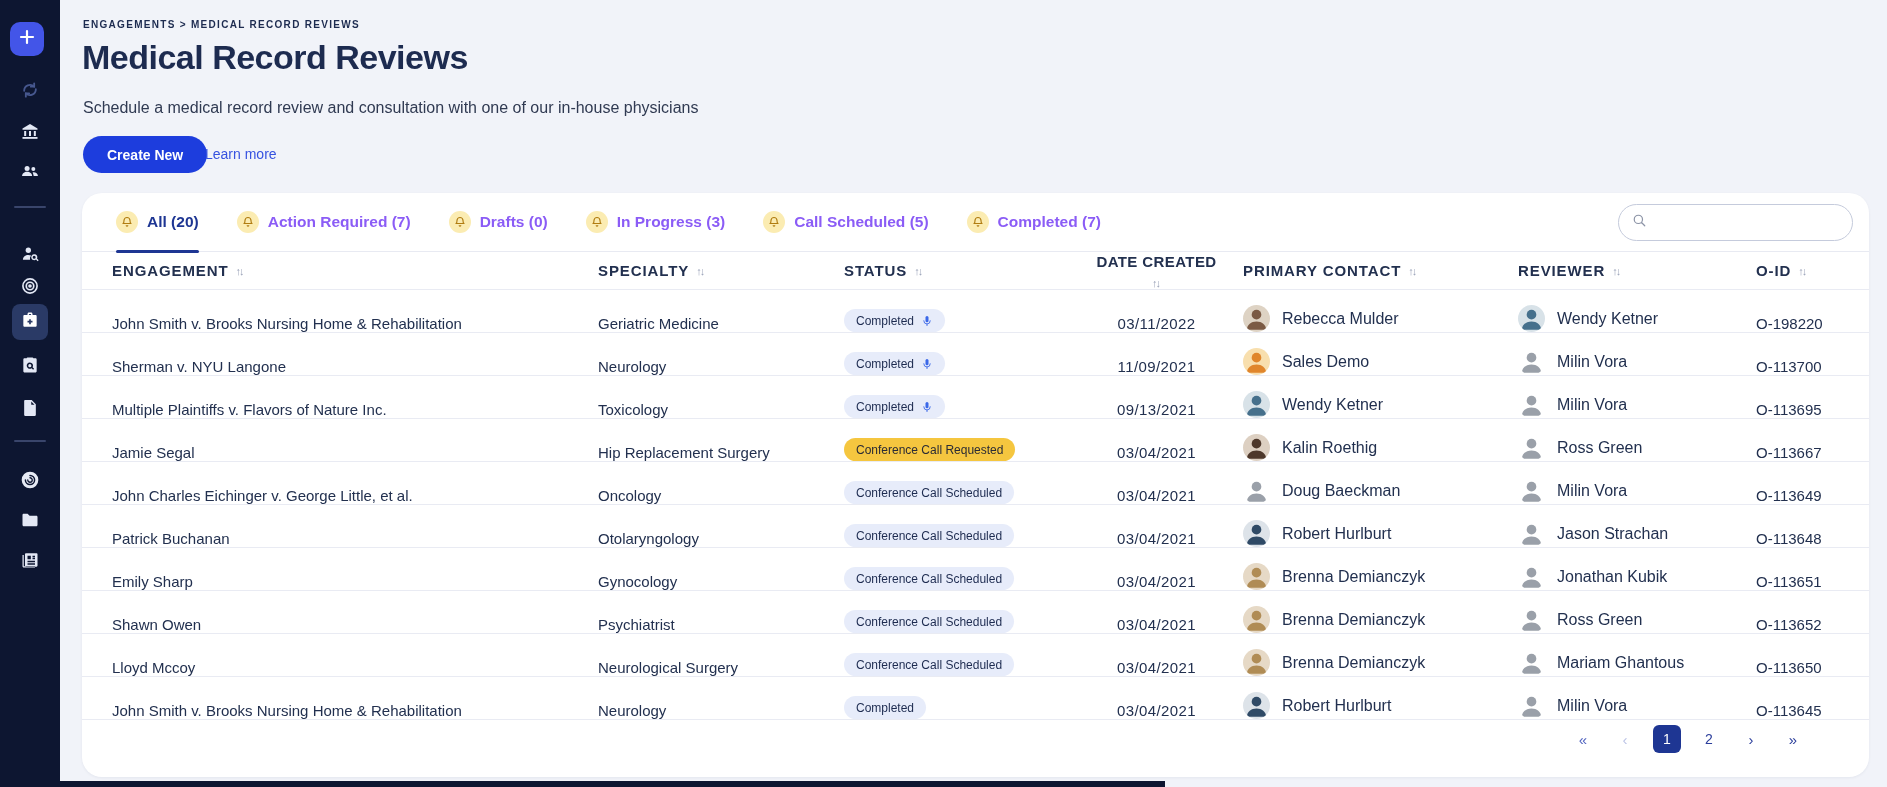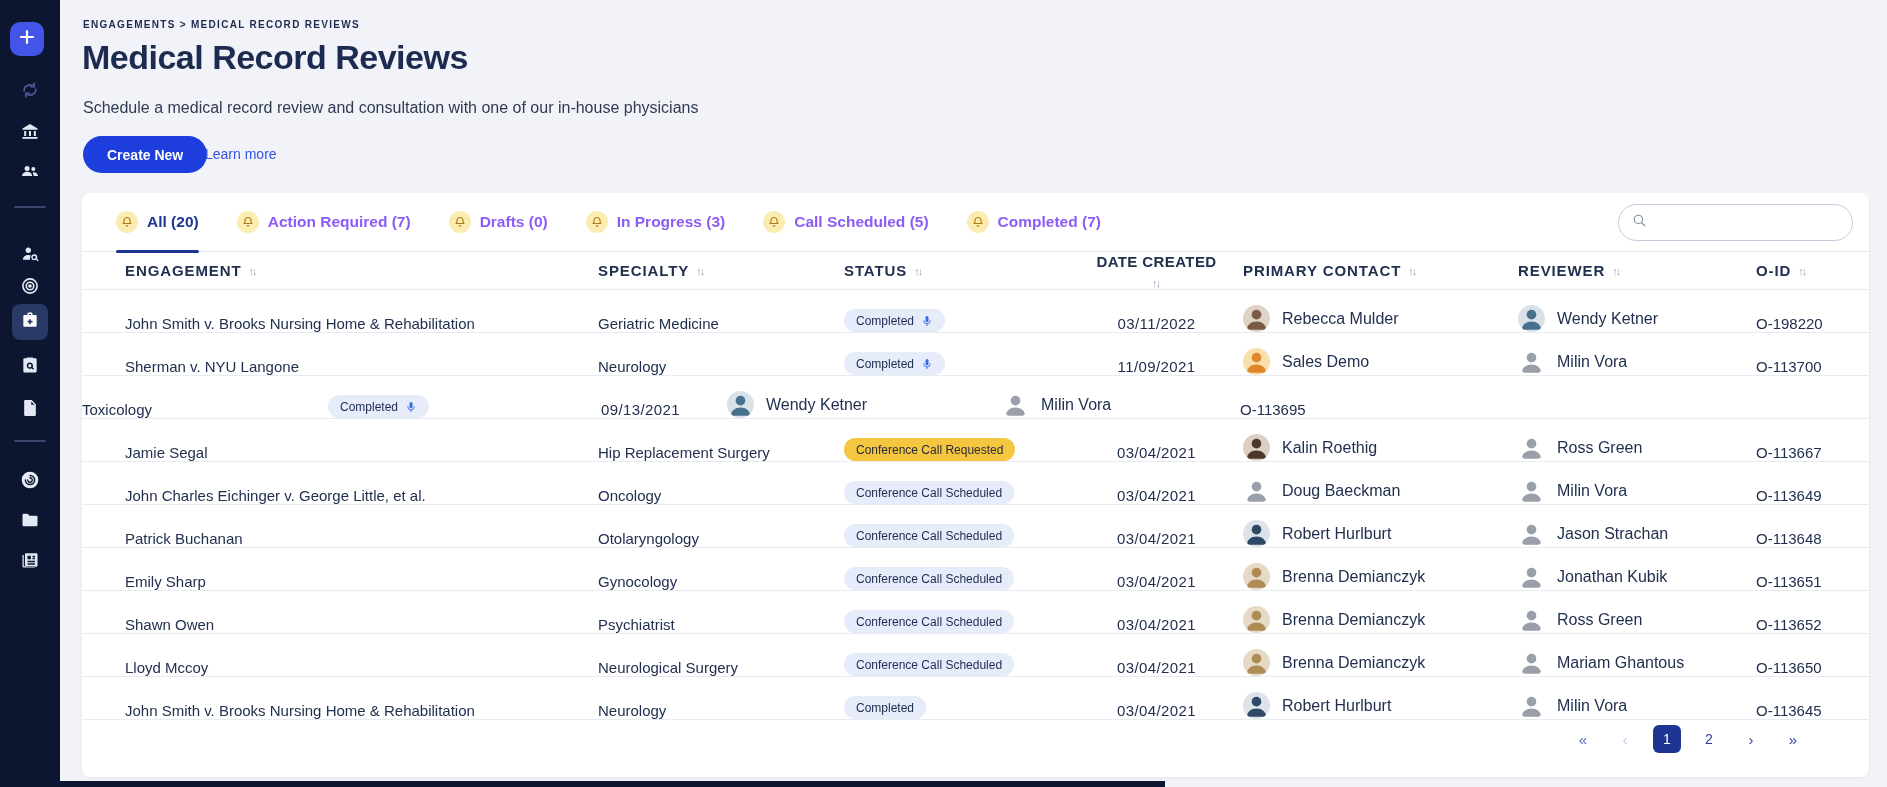--- a/index.html
+++ b/index.html
@@ -31,21 +31,21 @@
     color:#303a52; }
   .btn-create { position:absolute; left:23px; top:136px; height:37px;
     padding:0 24px; background:#1d3ddd; color:#fff; font-size:14px;
     font-weight:700; border:none; border-radius:19px; cursor:pointer;
     font-family:"Liberation Sans", sans-serif; }
   .link-learn { position:absolute; left:145px; top:146px; font-size:14px;
     color:#3652e0; cursor:pointer; text-decoration:none; }
 
   
   .card { position:absolute; left:22px; top:193px; width:1787px; height:584px;
-    background:#fff; border-radius:8px; box-shadow:0 1px 3px rgba(20,30,70,.06); }
+    background:#fff; border-radius:20px; box-shadow:0 1px 3px rgba(20,30,70,.06); }
 
   
   .tabs-row { position:absolute; left:0; top:0; right:0; height:59px;
     border-bottom:1px solid #e8eaf2; display:flex; align-items:center;
     padding-left:34px; gap:38px; }
   .tab { position:relative; height:59px; display:flex; align-items:center;
     gap:9px; font-size:15.5px; font-weight:600; color:#8b5cf6; cursor:pointer;
     white-space:nowrap; }
   .tab.active { color:#1e3693; }
   .tab.active::after { content:""; position:absolute; left:0; right:0;
@@ -67,21 +67,21 @@
   .hcell { font-size:11px; font-weight:700; letter-spacing:0.9px;
     color:#2c3e9c; text-transform:uppercase; display:flex; align-items:center;
     gap:7px; }
   .sort { color:#9aa2b8; font-size:11px; letter-spacing:-2px; cursor:pointer;
     padding-right:2px; }
   .tbody { position:absolute; left:0; top:97px; right:0; }
   .trow { display:flex; align-items:flex-end; height:43px;
     border-bottom:1px solid #e9ebf3; cursor:pointer; background:#fff; }
   .cell { font-size:15px; color:#22304f; display:flex; align-items:center;
     overflow:hidden; white-space:nowrap; }
-  .col-1 { width:516px; padding-left:43px; }
+  .col-1 { width:516px; padding-left:30px; }
   .col-2 { width:246px; }
   .col-3 { width:226px; }
   .col-4 { width:173px; letter-spacing:0.4px;flex-direction:column; }
   .col-5 { width:263px; }
   .col-6 { width:238px;margin-left:12px; }
   .col-7 { flex:1; }
   .cell-name { font-size:16px; }
 
   .pill { display:inline-flex; align-items:center; gap:7px; height:23px;
     padding:0 12px; border-radius:12px; background:#e7ecfa; color:#1d2b50;
@@ -443,20 +443,23 @@
               </svg>
             </span>
       <span class="cell-name">Milin Vora</span>
     </div>
     <div class="cell col-7">
             <span>O-113700</span>
           </div>
   </div>
 
   <div class="trow">
+    <div class="cell col-1">
+            <span>Multiple Plaintiffs v. Flavors of Nature Inc.</span>
+          </div>
     <div class="cell col-2">
             <span>Toxicology</span>
           </div>
     <div class="cell col-3">
       <span class="pill">
         <span>Completed</span>
       <span style="display: inline-flex;">
                 <svg viewBox="0 0 24 24" fill="#3b68e8" width="12" height="12">
                   <path d="M12 14.5a3 3 0 0 0 3-3V5a3 3 0 0 0-6 0v6.5a3 3 0 0 0 3 3z"></path>
                   <path d="M18.5 11.5a6.5 6.5 0 0 1-13 0" fill="none" stroke="#3b68e8" stroke-width="1.8" stroke-linecap="round"></path>

